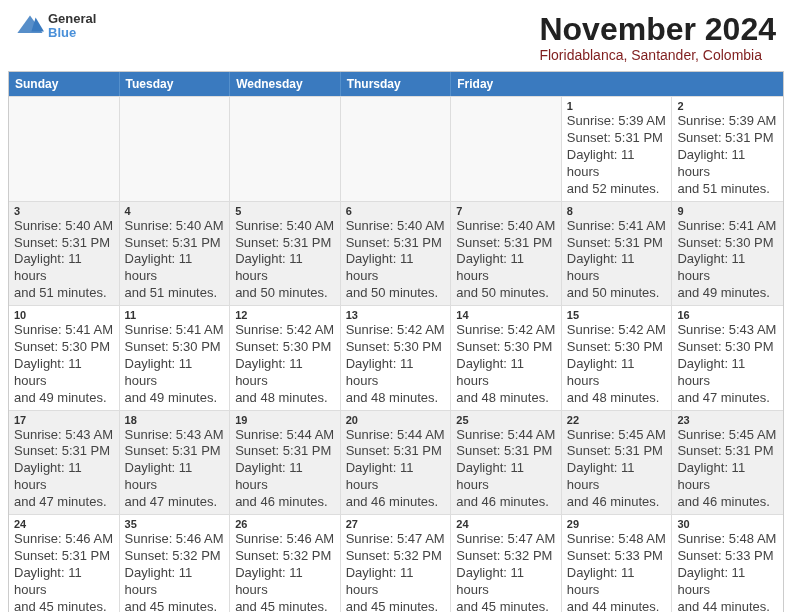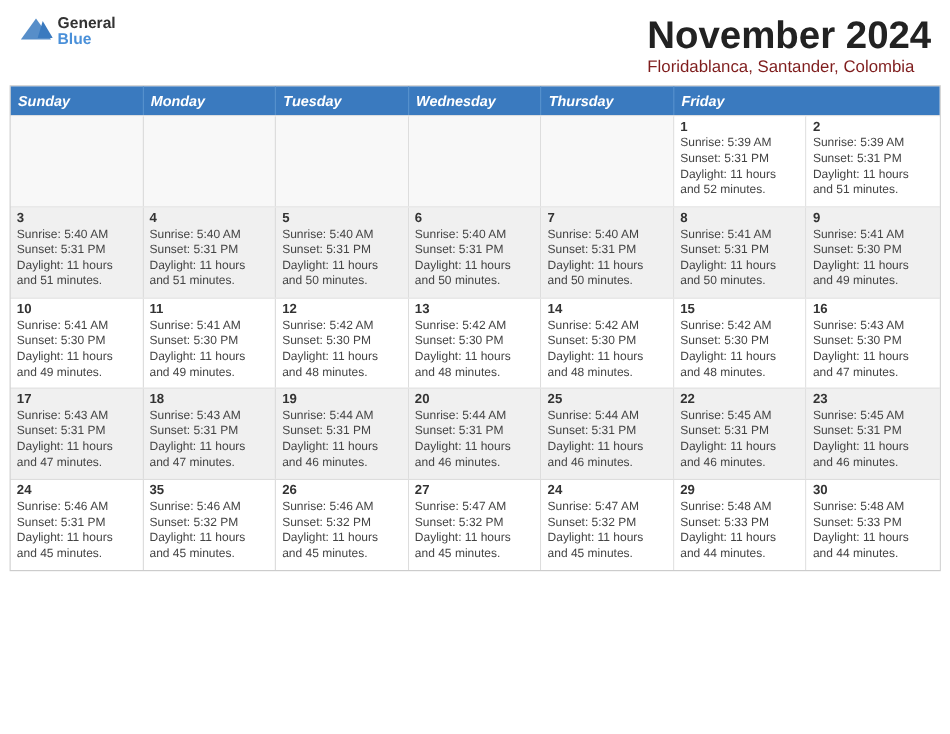--- a/index.html
+++ b/index.html
@@ -57,21 +57,20 @@
       flex: 1;
       display: flex;
       flex-direction: column;
       border: 1px solid #ccc;
       margin: 0 8px 8px 8px;
     }
     .cal-header {
       display: grid;
       grid-template-columns: repeat(7, 1fr);
       background: #3a7abf;
-      font-style: italic;
     }
     .cal-header-cell {
       color: #fff;
       font-size: 12px;
       font-weight: bold;
       padding: 5px 6px;
       text-align: left;
       border-right: 1px solid #5590cc;
     }
     .cal-header-cell:last-child { border-right: none; }
@@ -95,21 +94,21 @@
     }
     .cal-cell:last-child { border-right: none; }
     .cal-cell.empty { background: #f8f8f8; }
     .cal-cell.shaded { background: #f0f0f0; }
     .day-number {
       font-size: 11px;
       font-weight: bold;
       margin-bottom: 1px;
     }
     .day-info {
-      font-size: 10px;
+      font-size: 13px;
       color: #444;
       line-height: 1.3;
     }
   </style>
 </head>
 <body>
 
 <div class="container">
   <div class="header">
     <div class="logo-area">
@@ -124,21 +123,20 @@
     </div>
     <div class="title-area">
       <div class="month-title">November 2024</div>
       <div class="location">Floridablanca, Santander, Colombia</div>
     </div>
   </div>
 
   <div class="calendar">
     <div class="cal-header">
     <div class="cal-header-cell">Sunday</div>
-        <div class="cal-header-cell">Monday</div>
         <div class="cal-header-cell">Tuesday</div>
         <div class="cal-header-cell">Wednesday</div>
         <div class="cal-header-cell">Thursday</div>
         <div class="cal-header-cell">Friday</div>
       </div>
     <div class="cal-body">
     <div class="cal-row">
           <div class="cal-cell empty"></div>
           <div class="cal-cell empty"></div>
           <div class="cal-cell empty"></div>

